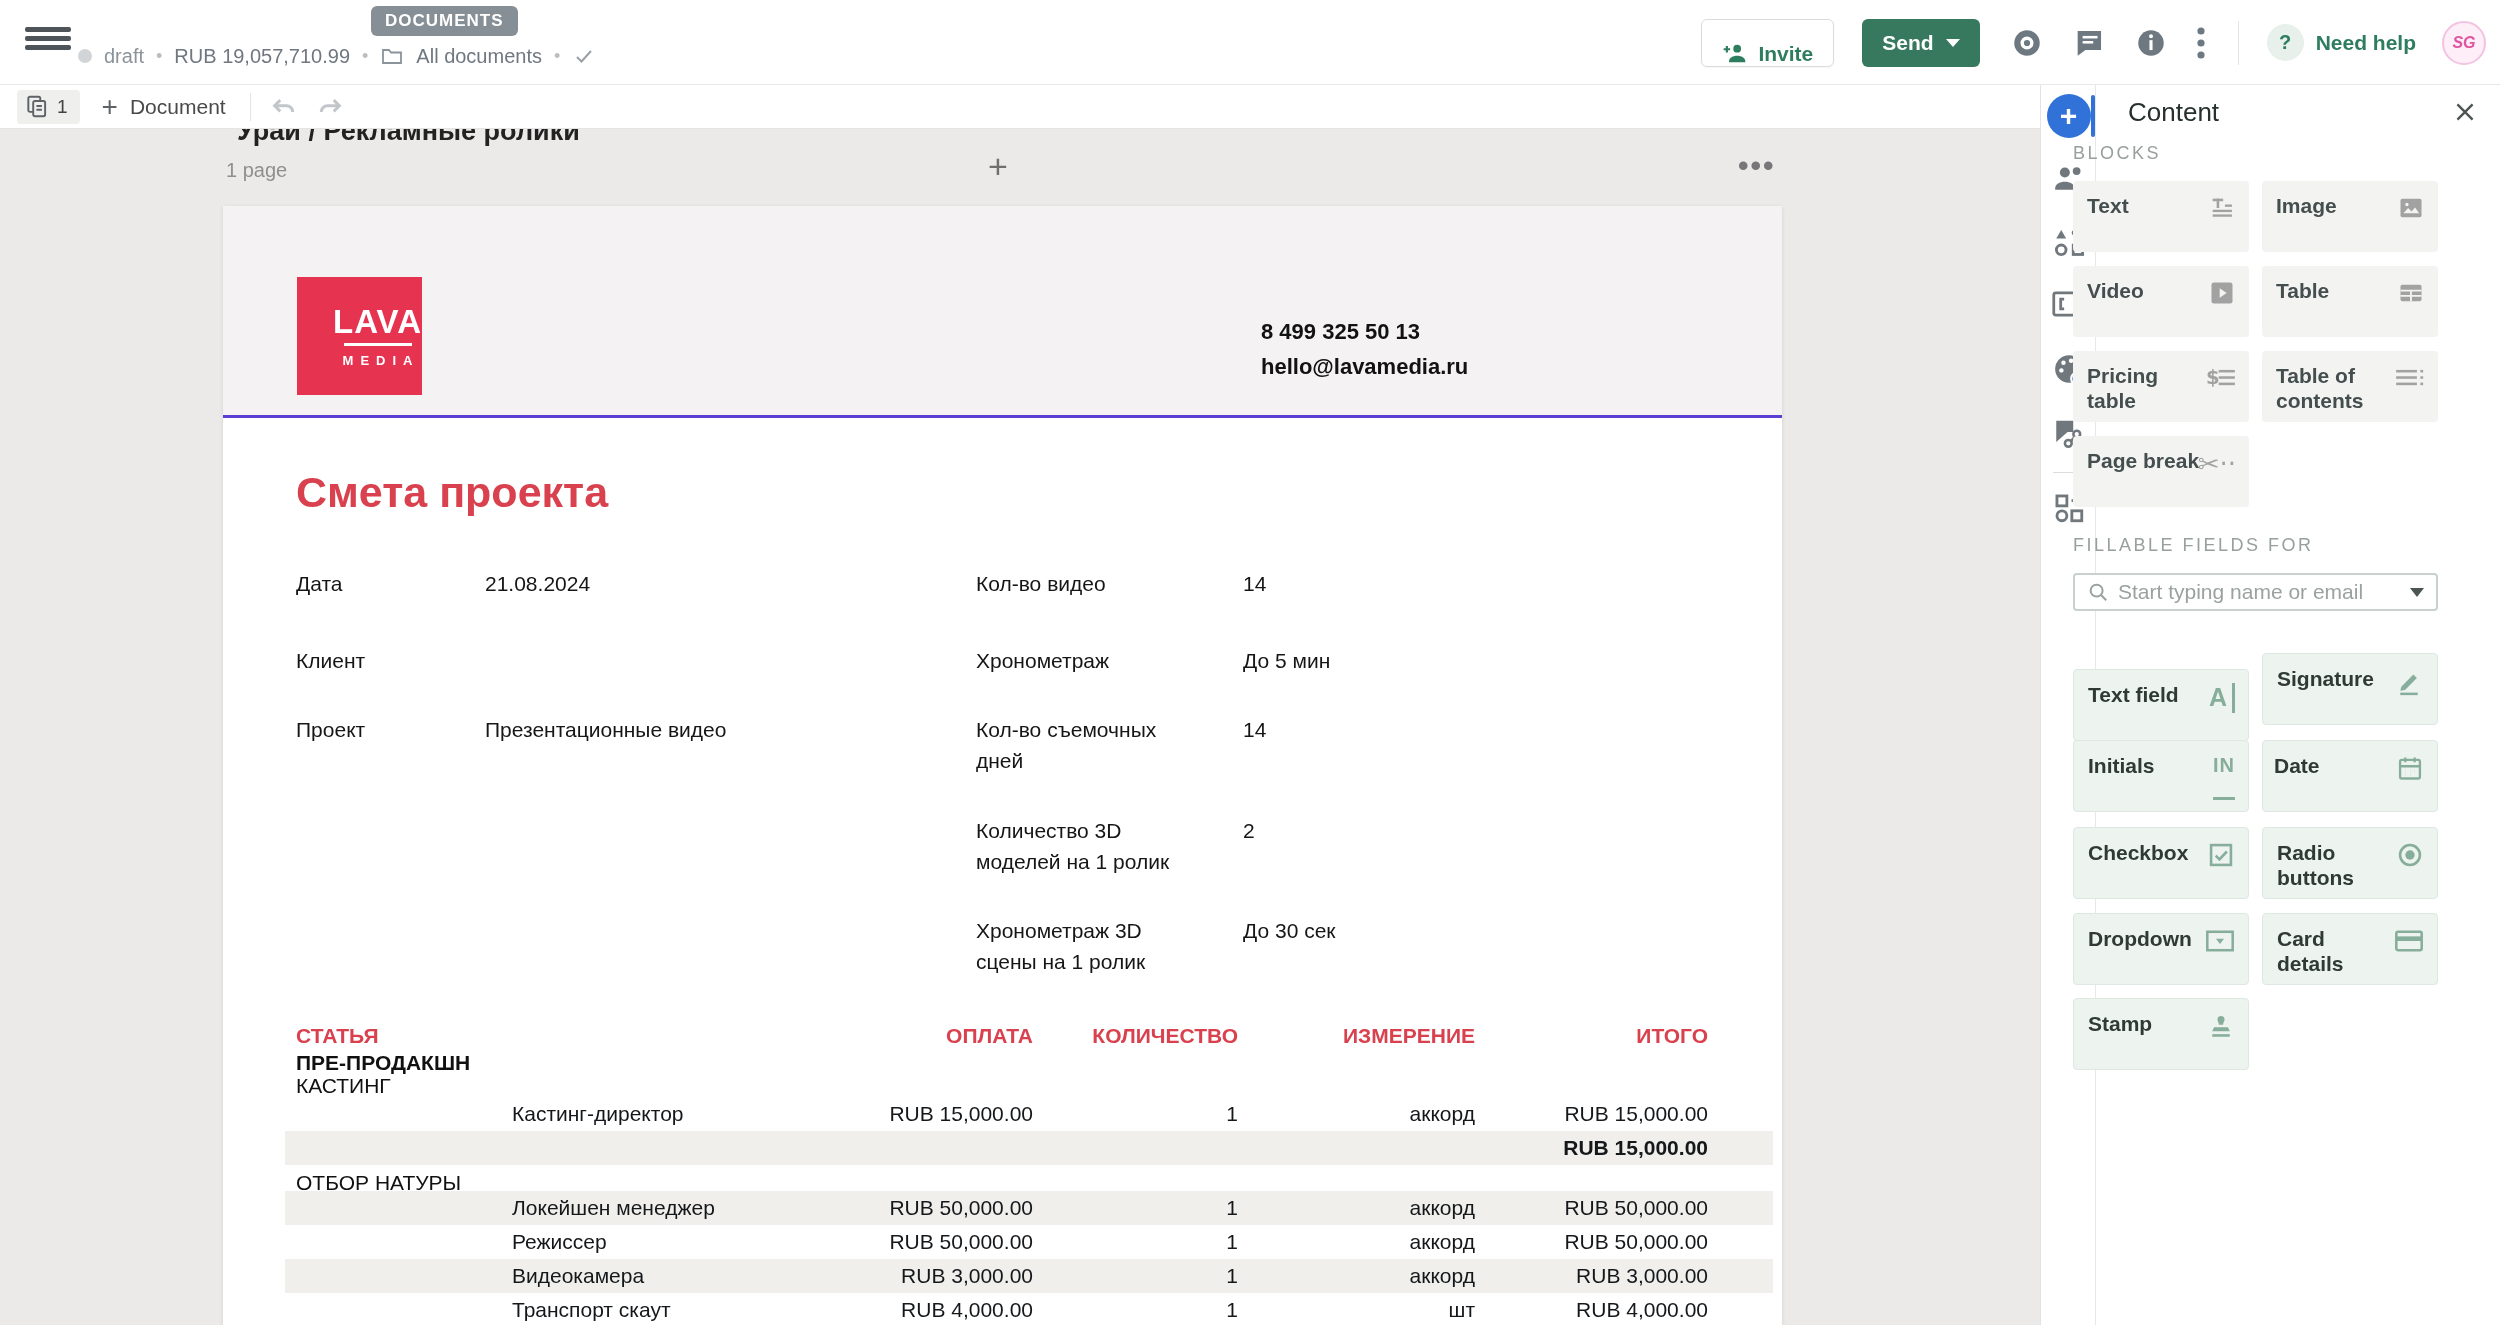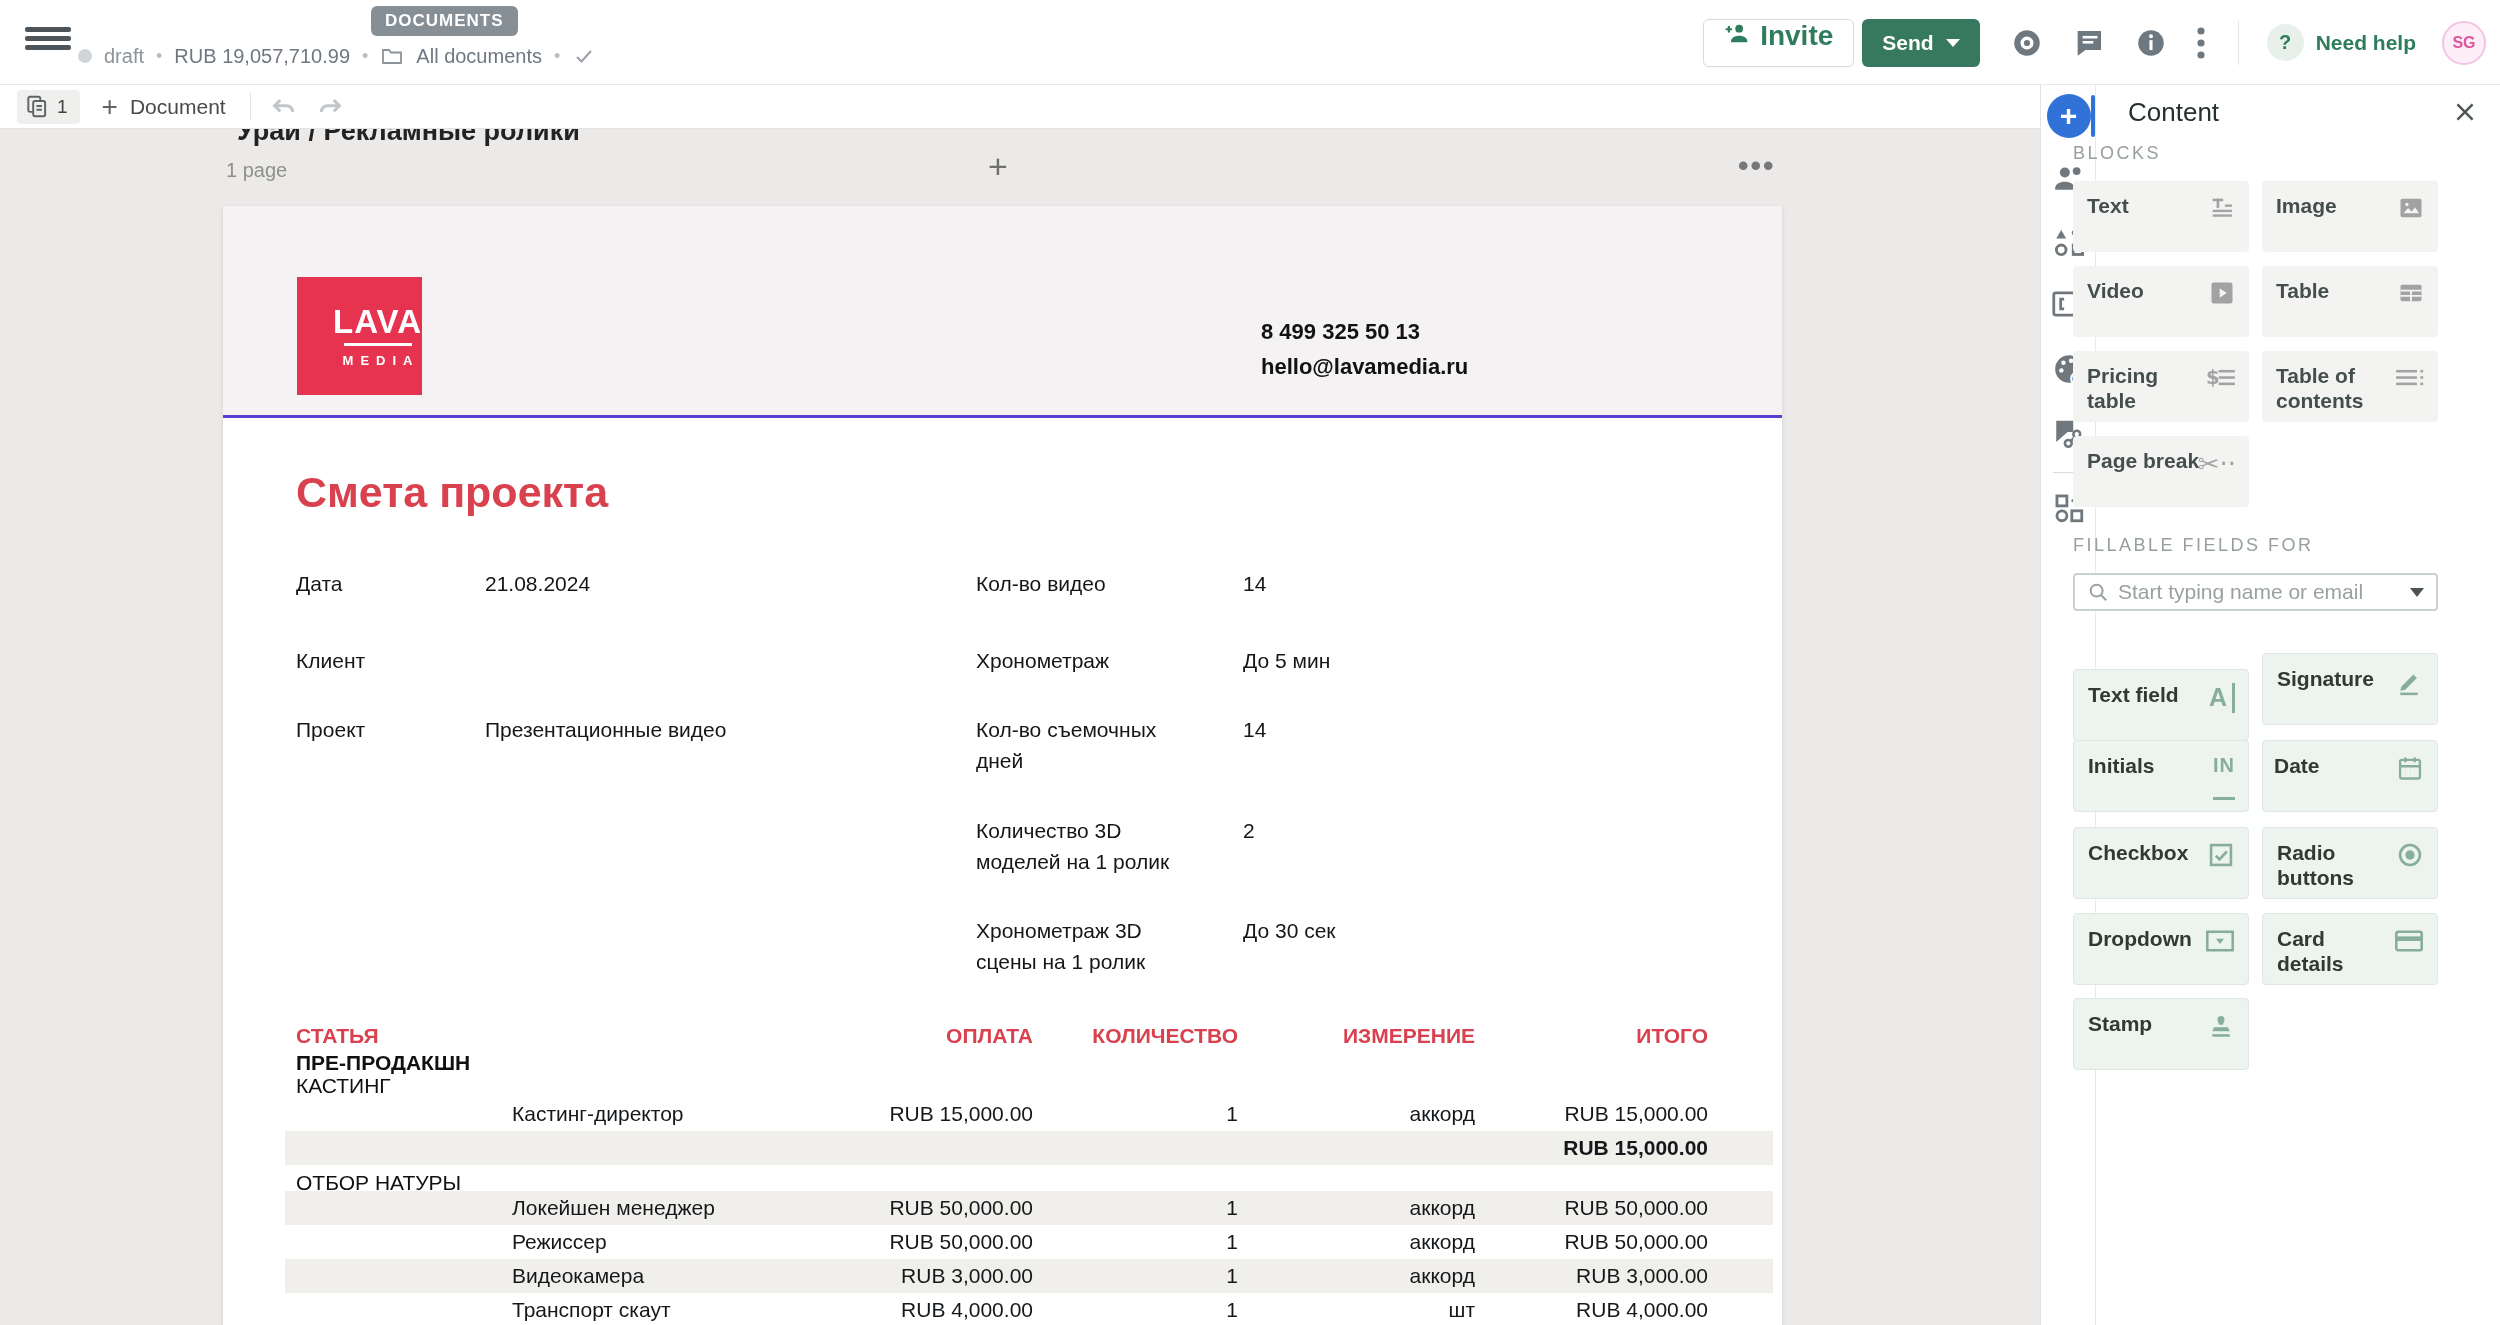--- a/index.html
+++ b/index.html
@@ -13,28 +13,28 @@
   
   .topbar { position:absolute; left:0; top:0; width:2500px; height:85px; background:#fff; border-bottom:1px solid #e8e8e8; z-index:30; }
   .hamburger { position:absolute; left:25px; top:27px; width:46px; height:22px; cursor:pointer; }
   .hamburger span { display:block; width:46px; height:4.5px; background:#4d545a; border-radius:2px; margin-bottom:4.5px; }
   .doc-badge { position:absolute; left:371px; top:6px; background:#878f96; color:#fff; font-weight:bold; font-size:17px; letter-spacing:1px; padding:5px 14px; border-radius:6px; }
   .statusrow { position:absolute; left:78px; top:44px; display:flex; align-items:center; gap:12px; font-size:20px; color:#8b939b; }
   .statusrow .dot-big { width:14px; height:14px; border-radius:50%; background:#d2d5d8; }
   .statusrow .sep { color:#b9bec3; font-size:18px; }
   .statusrow .amount, .statusrow .folder-label { color:#6f7780; }
   .topbar-right { position:absolute; right:14px; top:0; height:85px; display:flex; align-items:center; }
-  .btn-invite { display:flex; align-items:flex-start; gap:10px; height:48px; padding:0 20px; background:#fff; border:1px solid #d9dcde; border-radius:6px; color:#2e7d5e; font-weight:bold; font-size:28px; margin-right:8px; cursor:pointer; box-shadow:0 1px 2px rgba(0,0,0,.04); }
+  .btn-invite { display:flex; align-items:flex-end; gap:10px; height:48px; padding:0 20px; background:#fff; border:1px solid #d9dcde; border-radius:6px; color:#2e7d5e; font-weight:bold; font-size:21px; margin-right:28px; cursor:pointer; box-shadow:0 1px 2px rgba(0,0,0,.04); }
   .btn-send { display:flex; align-items:center; gap:12px; height:48px; padding:0 20px; background:#37795e; border-radius:6px; color:#fff; font-weight:bold; font-size:21px; margin-right:30px; cursor:pointer; }
   .caret-down { width:0; height:0; border-left:7px solid transparent; border-right:7px solid transparent; border-top:8px solid #fff; }
   .iconbtn { margin-right:28px; cursor:pointer; }
   .tb-divider { width:1px; height:44px; background:#e2e4e6; margin-right:28px; }
   .help { display:flex; align-items:center; gap:12px; color:#2e7d5e; font-weight:bold; font-size:21px; margin-right:26px; cursor:pointer; }
   .help-q { width:37px; height:37px; border-radius:50%; background:#e7f0ea; color:#2e7d5e; display:flex; align-items:center; justify-content:center; font-size:20px; }
-  .avatar { width:44px; height:44px; border-radius:50%; background:#fdeef8; border:2px solid #f3c3e2; color:#e0559f; font-weight:bold; font-size:16px; display:flex; align-items:center; justify-content:center; cursor:pointer; }
+  .avatar { width:44px; height:44px; border-radius:50%; background:#fdeef8; border:2px solid #f3c3e2; color:#e0559f; font-weight:bold; font-size:16px; display:flex; align-items:center; justify-content:center; cursor:pointer;font-style:italic; }
 
   
   .tabbar { position:absolute; left:0; top:85px; width:2040px; height:44px; background:#fff; border-bottom:1px solid #e4e4e4; z-index:25; display:flex; align-items:center; }
   .page-chip { display:flex; align-items:center; gap:8px; background:#efefee; border-radius:4px; height:34px; padding:0 12px 0 8px; margin-left:17px; font-size:19px; color:#444; cursor:pointer; }
   .add-doc { display:flex; align-items:center; gap:12px; margin-left:22px; color:#4a4a4a; font-size:21px; cursor:pointer; }
   .add-doc .plus { font-size:28px; color:#5f6368; font-weight:300; line-height:20px; }
   .tab-divider { width:1px; height:28px; background:#e4e4e4; margin:0 18px 0 24px; }
   .undo-redo { display:flex; gap:16px; }
   .undo-redo .iconbtn { margin:0; }
 

